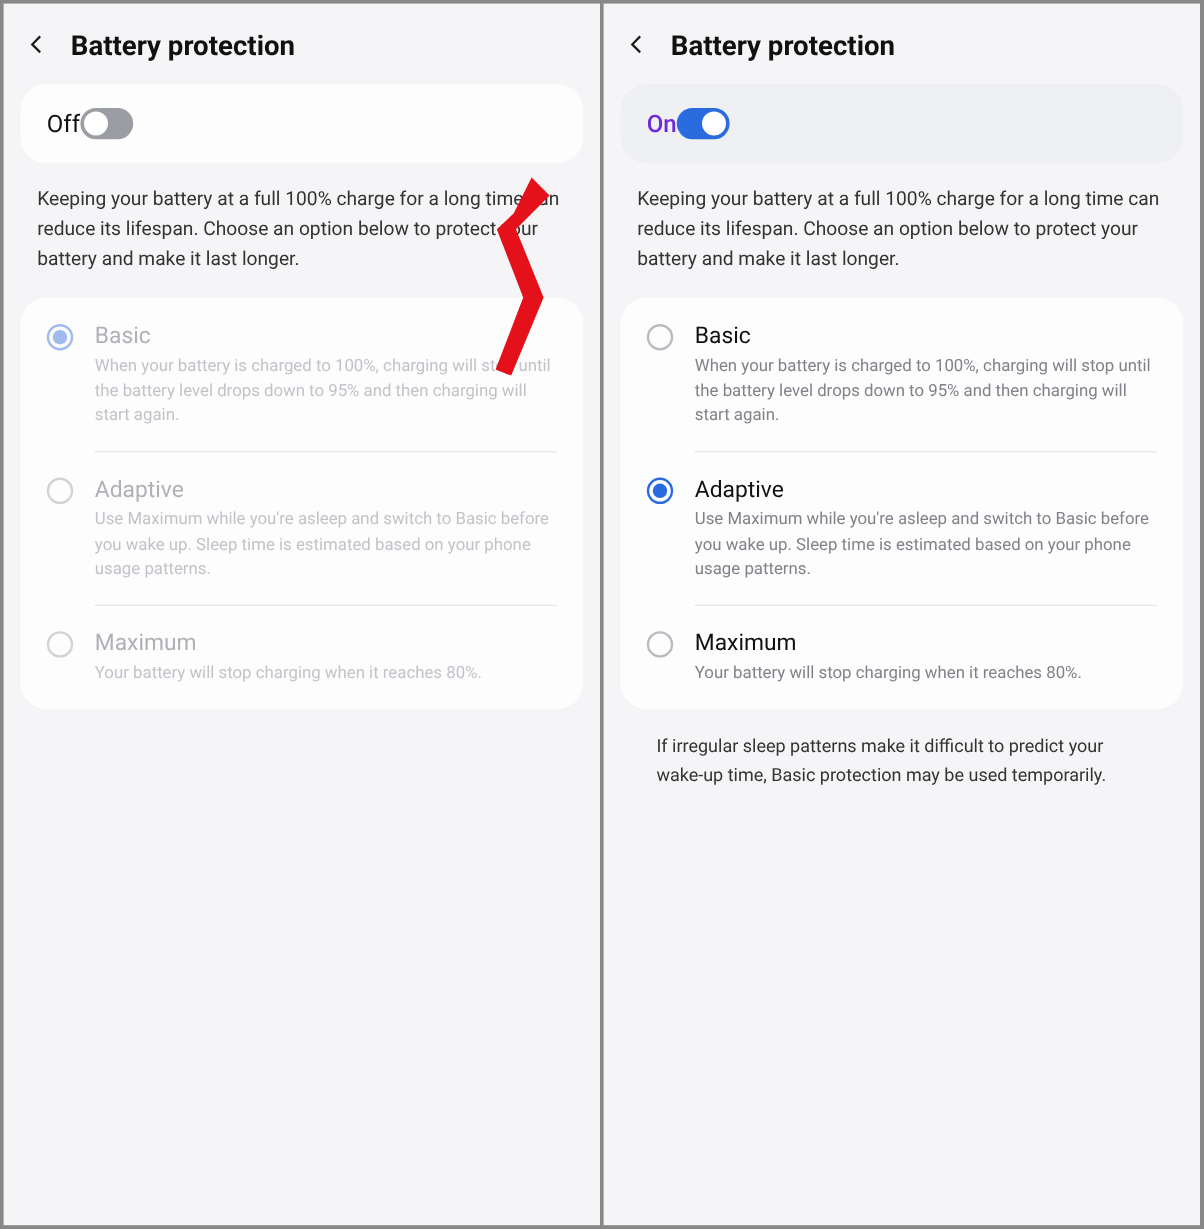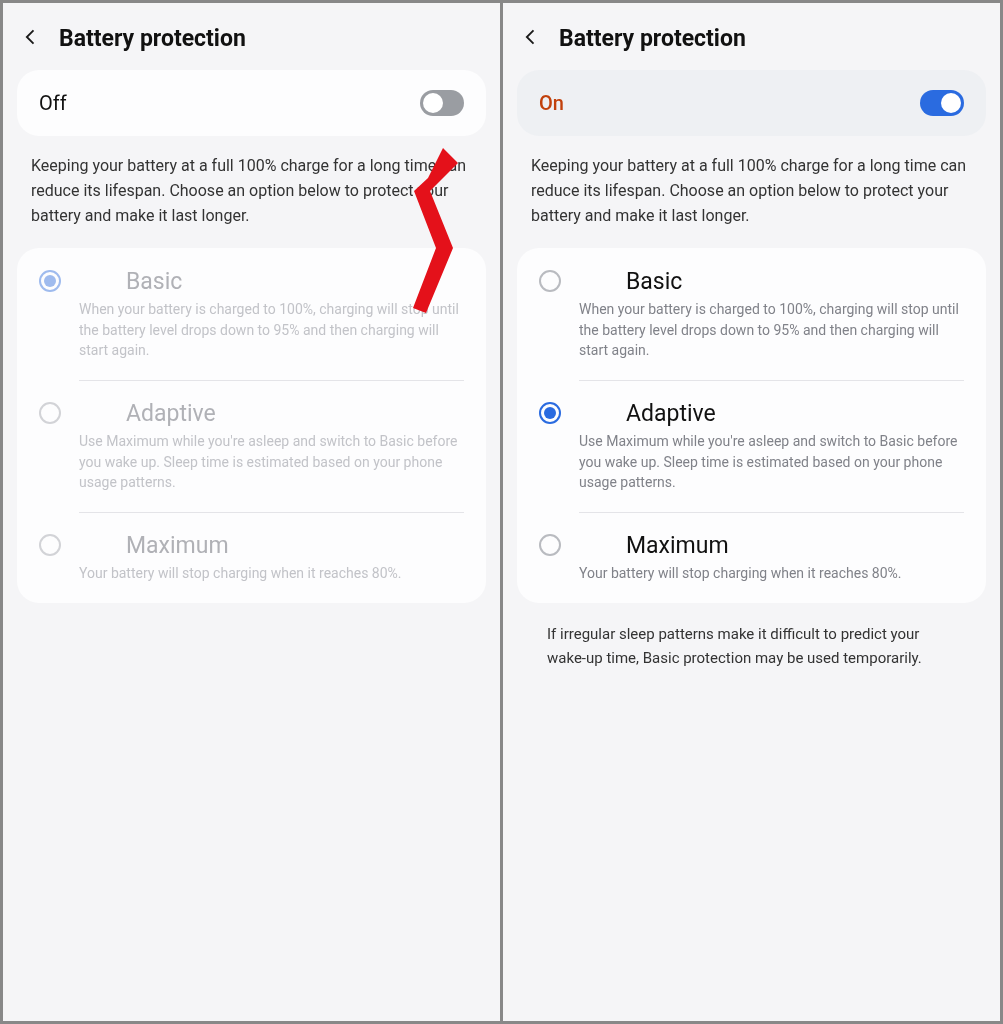--- a/index.html
+++ b/index.html
@@ -26,25 +26,25 @@
   }
   .back-icon svg { width: 20px; height: 20px; stroke: #1a1a1a; stroke-width: 2.2; fill: none; }
   .title { font-size: 23px; font-weight: 700; color: #111; }
   .toggle-row {
     background: #fdfdfe;
     border-radius: 22px;
     margin: 0 14px 18px 14px;
     padding: 20px 22px;
     display: flex;
     align-items: center;
-    justify-content: space-between;
+    justify-content: flex-start;
   }
   .toggle-row.on { background: #eef0f3; }
   .toggle-label { font-size: 20px; color: #111; }
-  .toggle-label.on { color: #c2410c; font-weight: 500; }
+  .toggle-label.on { color: #6d28d9; font-weight: 500; }
   .toggle {
     width: 44px; height: 26px; border-radius: 13px;
     background: #9a9da2; position: relative; cursor: pointer;
   }
   .toggle::after {
     content: ""; position: absolute; top: 3px; left: 3px;
     width: 20px; height: 20px; border-radius: 50%; background: #fff;
     transition: left .15s;
   }
   .toggle.on { background: #2a6be0; }
@@ -81,21 +81,21 @@
     border-radius: 50%;
     margin-top: 2px;
     position: relative;
   }
   .radio.selected { border-color: #2a6be0; }
   .radio.selected::after {
     content: ""; position: absolute; top: 3px; left: 3px;
     width: 12px; height: 12px; border-radius: 50%; background: #2a6be0;
   }
   .opt-text { flex: 1; }
-  .opt-title { font-size: 23px; color: #111; margin-bottom: 4px; margin-left: 47px; }
+  .opt-title { font-size: 19px; color: #111; margin-bottom: 4px; }
   .opt-desc { font-size: 14px; color: #808289; line-height: 1.45; }
   .disabled .opt-title { color: #b0b1b6; }
   .disabled .opt-desc { color: #c2c3c8; }
   .disabled .radio { border-color: #d2d3d7; }
   .disabled .radio.selected { border-color: #9fbbee; }
   .disabled .radio.selected::after { background: #9fbbee; }
   .footnote {
     padding: 20px 44px;
     font-size: 15px;
     line-height: 1.55;

